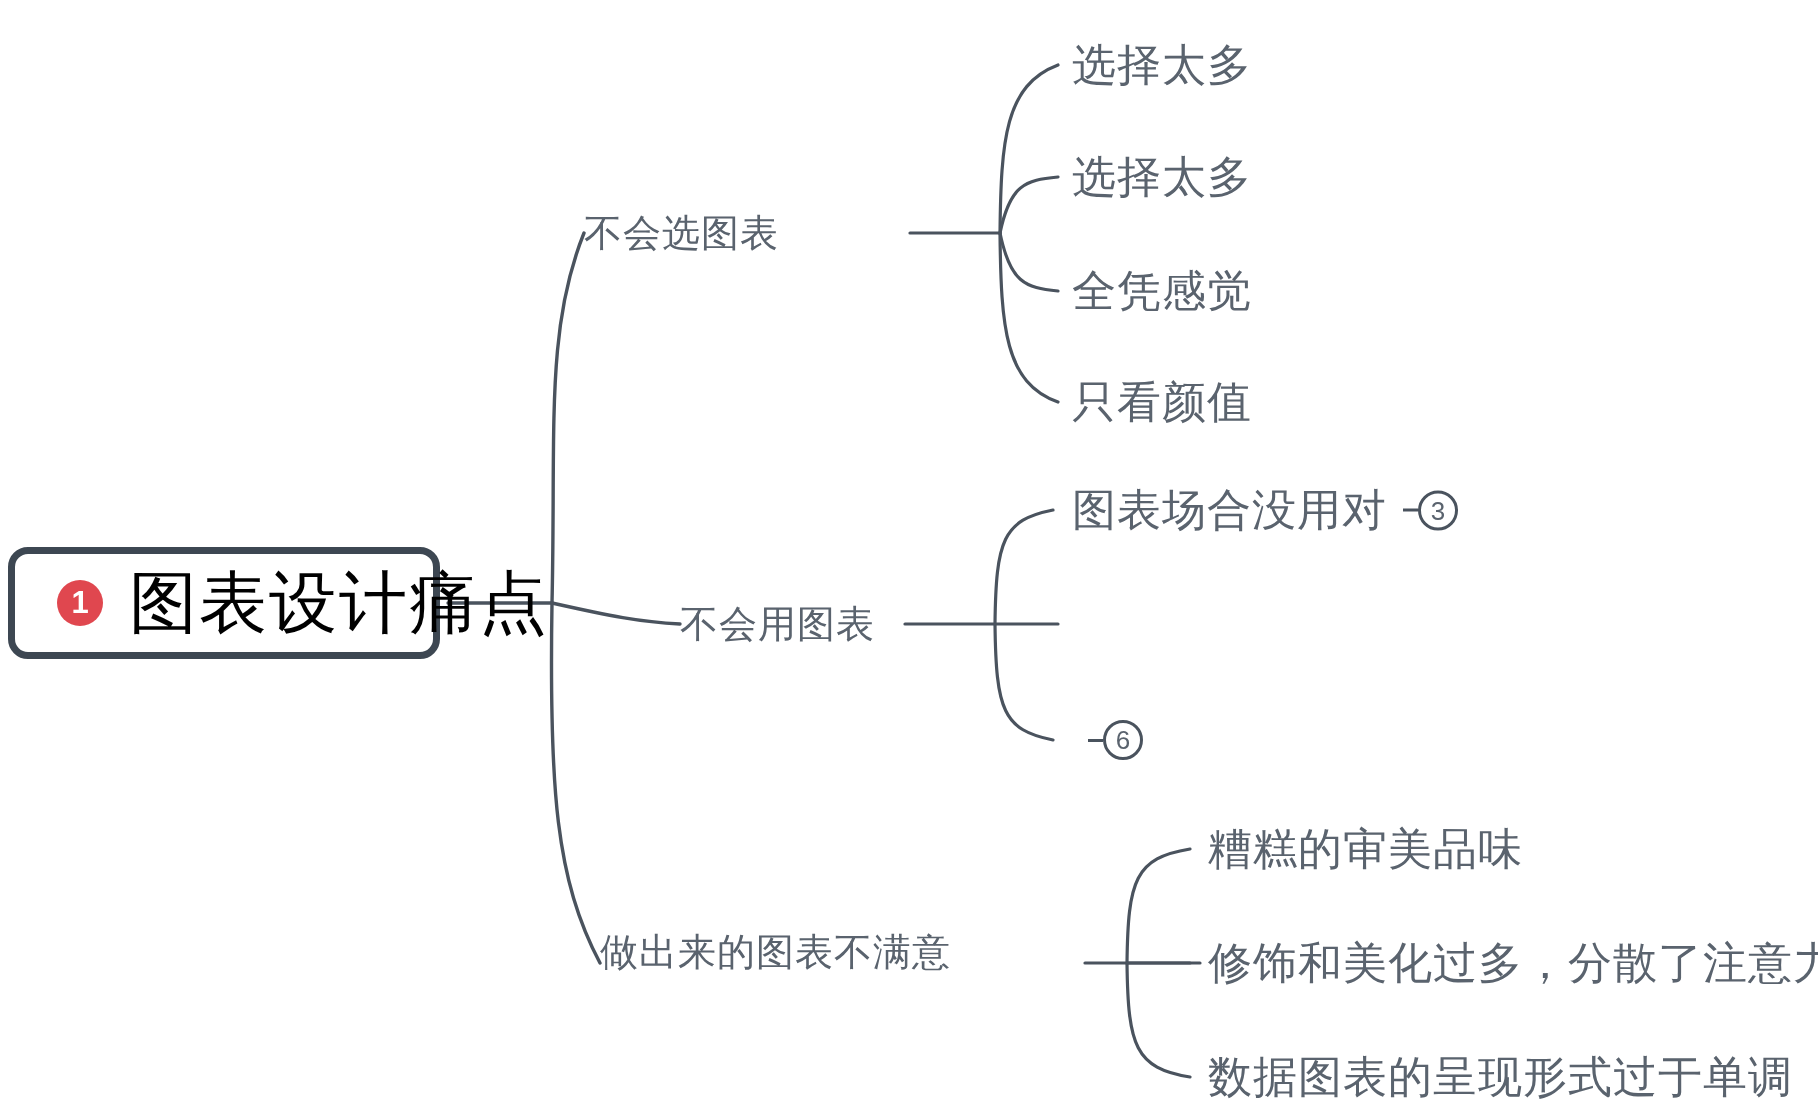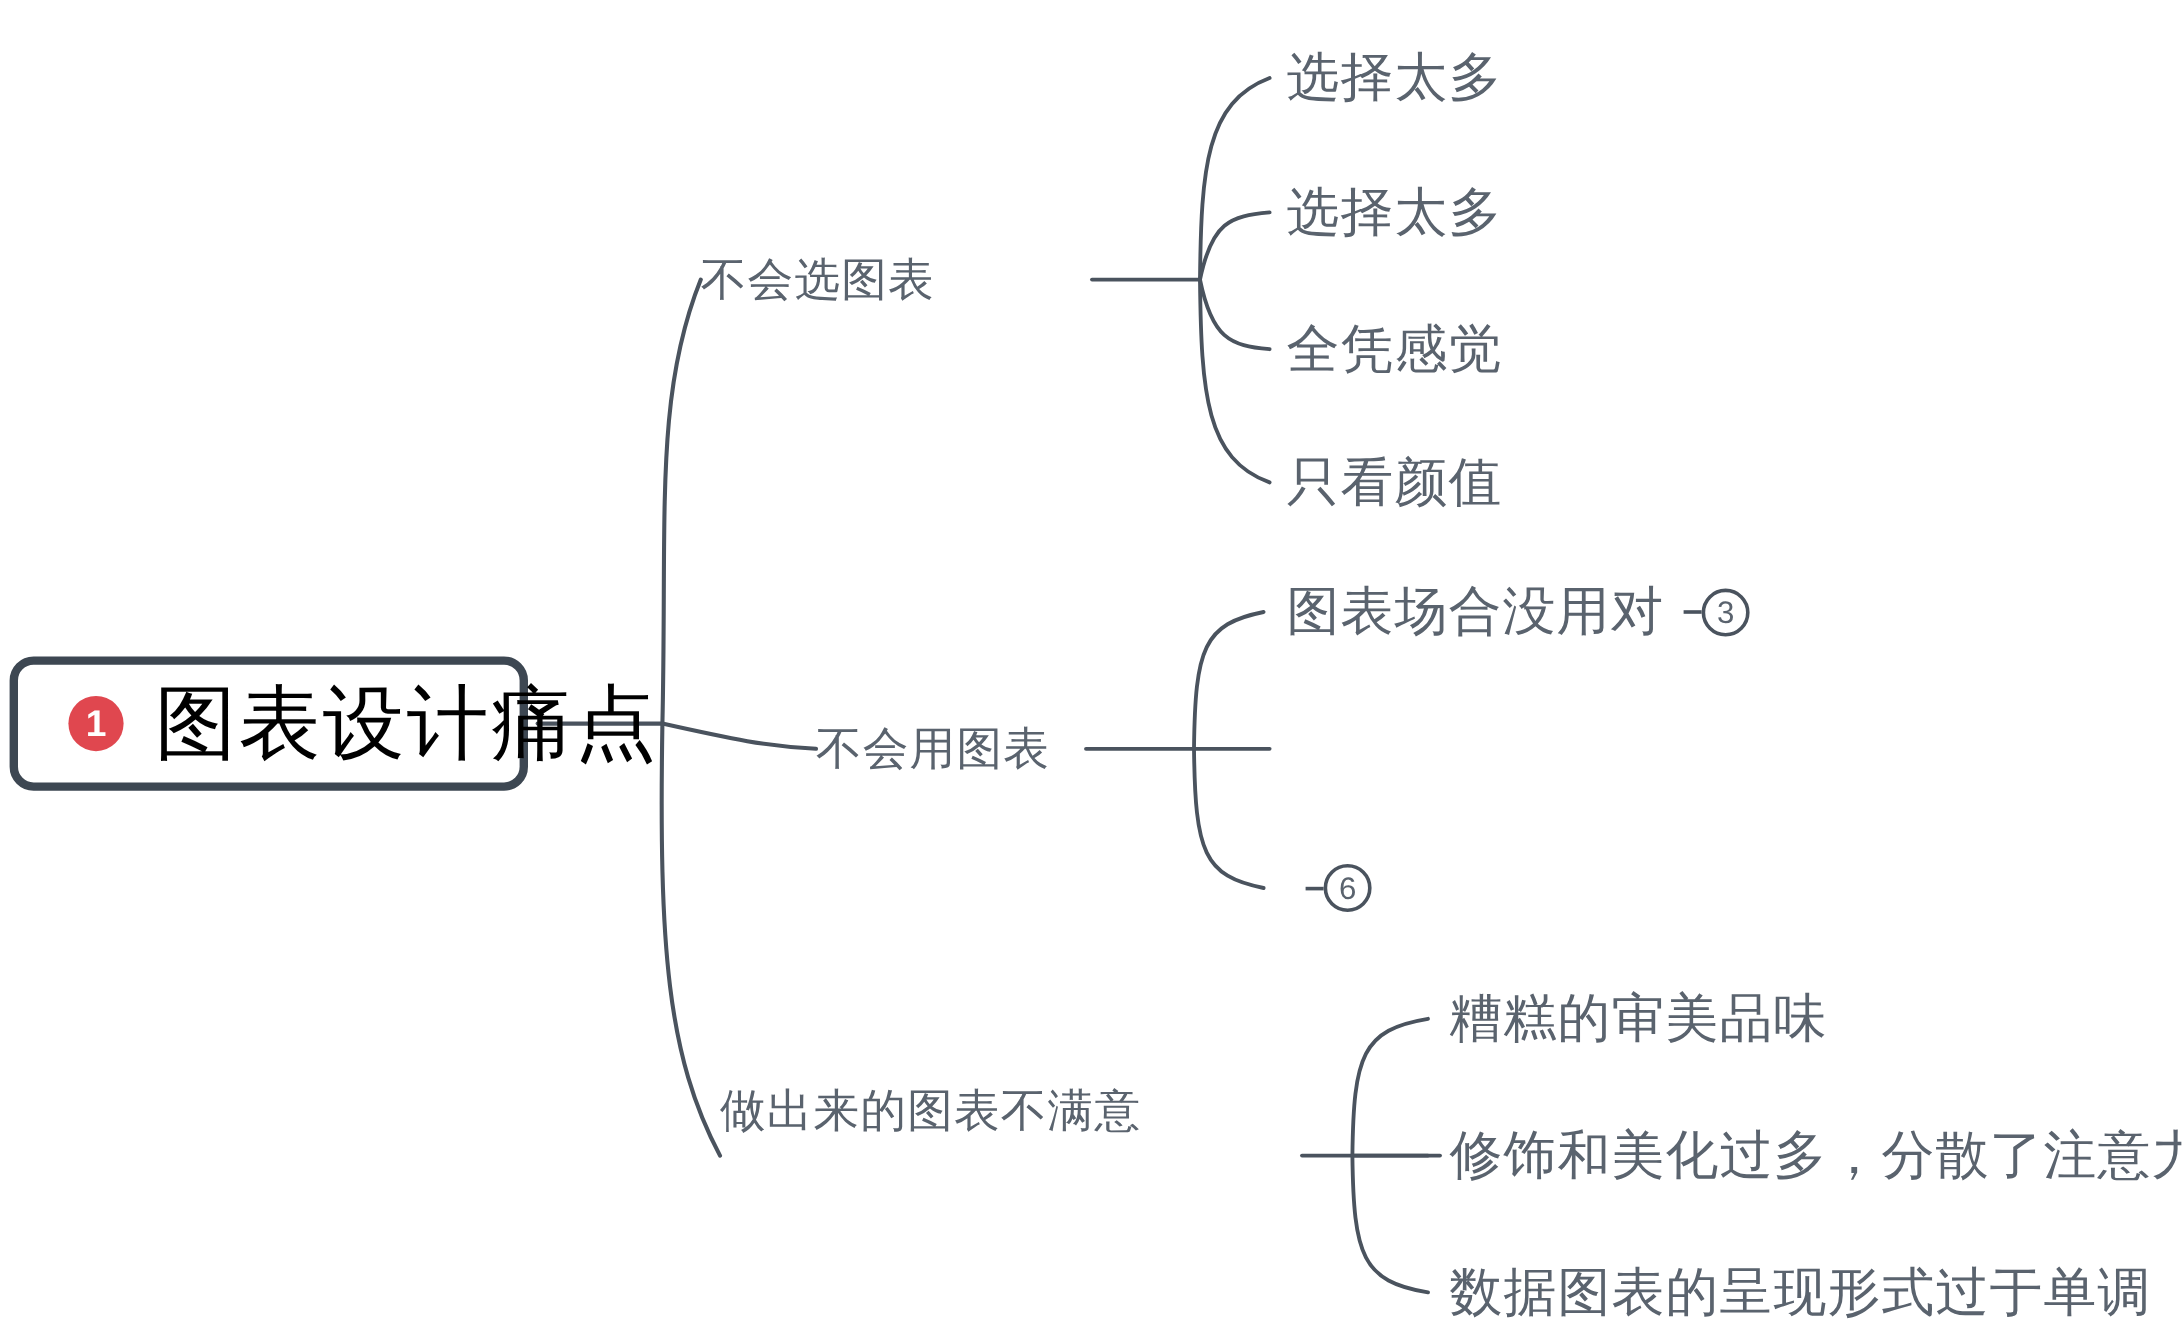--- a/index.html
+++ b/index.html
@@ -173,21 +173,21 @@
   </div>
 
 
   <div class="leaf" style="left:1072px; top:740px;">
     <span class="leaf-badge-wrap">
       <span class="badge-dash"></span>
       <span class="leaf-badge">6</span>
     </span>
   </div>
 
-  <div class="branch-label" style="left:600px; top:926px;">做出来的图表不满意</div>
+  <div class="branch-label" style="left:600px; top:952px;">做出来的图表不满意</div>
 
   <div class="leaf" style="left:1208px; top:849px;">
     <span class="leaf-label">糟糕的审美品味</span>
   </div>
   <div class="leaf" style="left:1208px; top:1077px;">
     <span class="leaf-label">数据图表的呈现形式过于单调</span>
   </div>
   <div class="leaf" style="left:1208px; top:963px;">
     <span class="leaf-label">修饰和美化过多，分散了注意力</span>
   </div>

